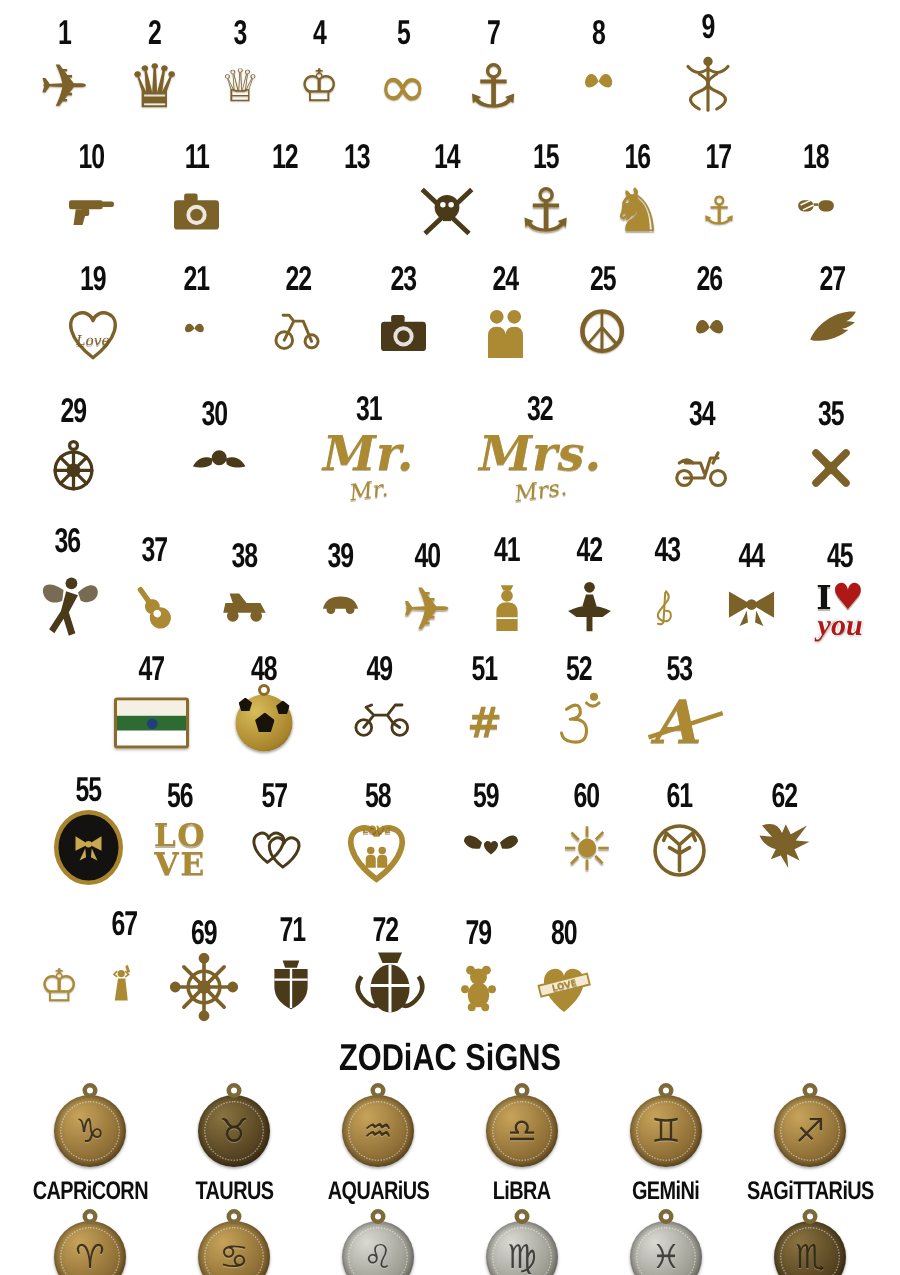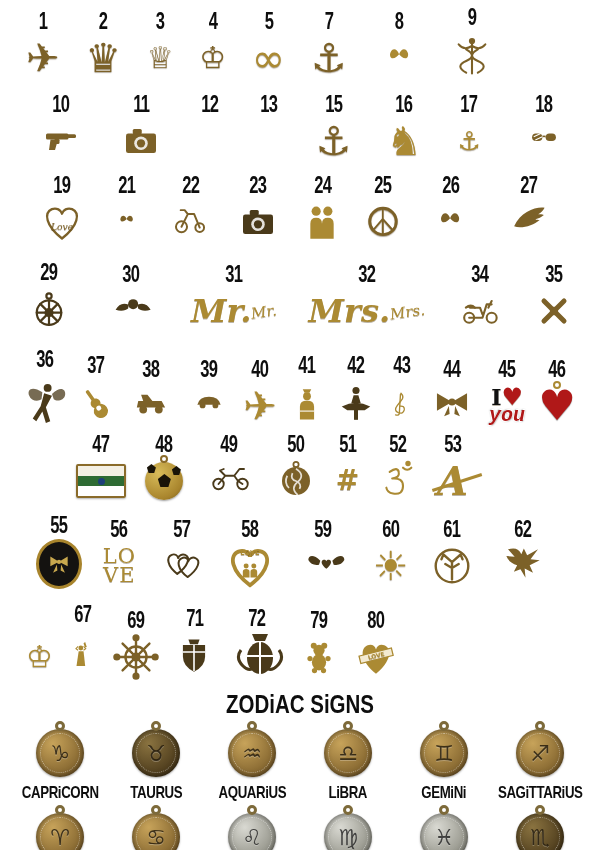--- a/index.html
+++ b/index.html
@@ -11,28 +11,28 @@
        transform:scaleX(.72);letter-spacing:-1px;margin-bottom:2px;
        font-family:"Liberation Sans",sans-serif;}
   .ic{display:flex;align-items:center;justify-content:center;min-height:46px;line-height:1;
       color:#7c6128;text-shadow:0 1px 0 rgba(60,40,5,.35);}
   .ic svg{display:block;}
   .ic[data-tone="gold"]{color:#ab8a33;}
   .ic[data-tone="dark"]{color:#4a3a1a;}
   .glyph{font-size:40px;font-family:"DejaVu Sans",sans-serif;text-shadow:0 1px 1px rgba(60,40,5,.4);}
   .glyph.sm{font-size:30px;}
   .glyph.xs{font-size:26px;}
-  .mrwrap{display:flex;flex-direction:row;align-items:center;}
+  .mrwrap{display:flex;flex-direction:column;align-items:center;}
   .mrmain{font-family:"DejaVu Serif",serif;font-style:italic;font-weight:bold;font-size:32px;}
   .mrsub{font-family:"DejaVu Serif",serif;font-style:italic;font-size:15px;margin-top:2px;
          transform:rotate(-8deg);}
   .ily{position:relative;font-weight:bold;line-height:.8;text-align:center;display:block;}
   .ily .i{color:#111;font-family:"DejaVu Serif",serif;font-size:22px;}
   .ily .h{color:#b01818;font-size:24px;font-family:"DejaVu Sans",sans-serif;}
-  .ily .y{display:block;color:#b01818;font-family:Liberation Mono, monospace;font-style:italic;
+  .ily .y{display:block;color:#b01818;font-family:Liberation Serif, serif;font-style:italic;
           font-size:20px;text-shadow:-1px 1px 0 #fff,1px -1px 0 #fff,0 0 2px #333;}
   .redheart{position:relative;color:#b01818;font-size:42px;font-family:"DejaVu Sans",sans-serif;
             text-shadow:0 1px 1px rgba(0,0,0,.4);}
   .redheart .bail{position:absolute;top:-4px;left:50%;margin-left:-4px;width:8px;height:8px;
             border:2px solid #ab8a33;border-radius:50%;box-sizing:border-box;}
   .flag{position:relative;width:46px;height:30px;border:2px solid #8a6b2a;border-radius:2px;
         overflow:hidden;box-shadow:0 1px 2px rgba(0,0,0,.3);}
   .flag .s1{height:34%;background:#e07a2c;}
   .flag .s2{height:33%;background:#f4f0e4;position:relative;}
   .flag .s3{height:33%;background:#2e6b33;}
@@ -45,21 +45,21 @@
         clip-path:polygon(50% 0,100% 38%,81% 100%,19% 100%,0 38%);}
   .ball .p2{position:absolute;left:2px;top:2px;width:9px;height:9px;background:#181308;
         clip-path:polygon(50% 0,100% 38%,81% 100%,19% 100%,0 38%);}
   .ball .p3{position:absolute;right:2px;top:4px;width:9px;height:9px;background:#181308;
         clip-path:polygon(50% 0,100% 38%,81% 100%,19% 100%,0 38%);}
   .ball .bail{position:absolute;top:-7px;left:50%;margin-left:-4px;width:8px;height:8px;
         border:2px solid #8a6b2a;border-radius:50%;box-sizing:border-box;background:#fff;}
   .medal{position:relative;width:40px;height:44px;border-radius:50%;background:#141210;
         border:3px solid #a8842c;display:flex;align-items:center;justify-content:center;}
   .medal svg{color:#c9a84e;}
-  .loveblk{font-family:"DejaVu Serif",serif;font-weight:normal;font-size:21px;line-height:.9;
+  .loveblk{font-family:"DejaVu Serif",serif;font-weight:bold;font-size:21px;line-height:.9;
         letter-spacing:1px;text-align:center;display:block;}
   .hashtag{font-weight:900;font-size:28px;font-family:"DejaVu Sans",sans-serif;}
   .monogramA{font-family:"DejaVu Serif",serif;font-style:italic;font-size:40px;font-weight:bold;
         position:relative;}
   .monogramA .pin{position:absolute;left:-6px;top:20px;width:52px;height:2.5px;background:currentColor;
         transform:rotate(-18deg);}
   
   .ztitle{display:block;text-align:center;font-weight:900;font-size:25px;color:#0e0e0e;
         transform:scaleX(.82);letter-spacing:0;margin:10px 0 2px 0;}
   .zrow{display:flex;justify-content:space-between;padding:0 14px;margin-top:10px;}
@@ -75,21 +75,21 @@
         text-shadow:0 1px 0 rgba(255,255,255,.25);}
   .coin[data-tone="bronze"]{background:radial-gradient(circle at 35% 30%, #c7a35a, #8a6b33 65%, #57401c);}
   .coin[data-tone="dark"]{background:radial-gradient(circle at 35% 30%, #8a7340, #52401f 65%, #2e2310);}
   .coin[data-tone="silver"]{background:radial-gradient(circle at 35% 30%, #d9d9d2, #9a9a90 65%, #62625a);}
   .coin[data-tone="silver"] .zg{color:rgba(30,30,30,.8);}
   .zlabel{display:inline-block;font-weight:900;font-size:17px;color:#0e0e0e;margin-top:6px;
         transform:scaleX(.78);letter-spacing:-0.5px;white-space:nowrap;}
   
   .r0{padding:6px 108px 0 26px;}
   .r1{padding:12px 28px 0 38px;align-items:center;}
-  .r2{padding:10px 42px 0 40px;}
+  .r2{padding:10px 16px 0 40px;}
   .r3{padding:16px 26px 0 28px;}
   .r4{padding:14px 24px 0 24px;align-items:flex-end;}
   .r5{padding:4px 132px 0 76px;}
   .r6{padding:10px 50px 0 36px;}
   .r7{padding:14px 202px 0 26px;}
 </style>
 </head>
 <body>
 
 <div class="canvas">
@@ -183,20 +183,34 @@
         </div>
         <div class="cell">
           <span class="num">12</span>
           <span class="ic"></span>
         </div>
         <div class="cell">
           <span class="num">13</span>
           <span class="ic" data-tone="gold"></span>
         </div>
         <div class="cell">
+          <span class="num">14</span>
+          <span class="ic" data-tone="dark">
+            <svg width="46" height="44" viewBox="0 0 48 48">
+              <g>
+                <path d="M6 8l34 32M42 8L8 40" stroke="currentColor" stroke-width="3.5"></path>
+                <circle cx="24" cy="21" r="9" fill="currentColor"></circle>
+                <circle cx="21" cy="19" r="2" fill="#fff"></circle>
+                <circle cx="27" cy="19" r="2" fill="#fff"></circle>
+                <rect x="21" y="27" width="6" height="4" fill="currentColor"></rect>
+              </g>
+            </svg>
+          </span>
+        </div>
+        <div class="cell">
           <span class="num">15</span>
           <span class="ic">
             <span class="glyph ">⚓</span>
           </span>
         </div>
         <div class="cell">
           <span class="num">16</span>
           <span class="ic" data-tone="gold">
             <span class="glyph ">♞</span>
           </span>
@@ -472,26 +486,20 @@
               </g>
             </svg>
           </span>
         </div>
         <div class="cell">
           <span class="num">45</span>
           <span class="ic">
             <span class="ily"><span><span class="i">I</span><span class="h">♥</span></span><span class="y">you</span></span>
           </span>
         </div>
-        <div class="cell">
-          <span class="num">46</span>
-          <span class="ic">
-            <span class="redheart"><span class="bail"></span>♥</span>
-          </span>
-        </div>
       </div>
       <div class="charm-row r5">
         <div class="cell">
           <span class="num">47</span>
           <span class="ic">
             <span class="flag"><span class="s1"></span><span class="s2" style="display:block"></span><span class="s3" style="display:block"></span><span class="chakra"></span></span>
           </span>
         </div>
         <div class="cell">
           <span class="num">48</span>
@@ -505,32 +513,20 @@
           </span>
         </div>
         <div class="cell">
           <span class="num">49</span>
           <span class="ic" data-tone="dark">
             <svg width="54" height="36" viewBox="0 0 48 48">
               <g fill="none" stroke="currentColor" stroke-width="2.5" stroke-linecap="round" stroke-linejoin="round">
                 <circle cx="10" cy="28" r="7"></circle>
                 <circle cx="42" cy="28" r="7"></circle>
                 <path d="M10 28l9-11h12l5 7 6 4M19 17l-7-7 5-2M31 17l7-9h6"></path>
-              </g>
-            </svg>
-          </span>
-        </div>
-        <div class="cell">
-          <span class="num">50</span>
-          <span class="ic">
-            <svg width="42" height="44" viewBox="0 0 48 48">
-              <g>
-                <circle cx="24" cy="24" r="16" fill="currentColor"></circle>
-                <path d="M24 10q11 7 2 15-9 7 0 15M24 24q-7-2-4-9M24 24q7 3 4 9M14 18q-4 8 2 14" fill="none" stroke="#fff" stroke-width="2" opacity=".8"></path>
-                <circle cx="24" cy="5" r="3" fill="none" stroke="currentColor" stroke-width="2"></circle>
               </g>
             </svg>
           </span>
         </div>
         <div class="cell">
           <span class="num">51</span>
           <span class="ic" data-tone="gold">
             <span class="hashtag">#</span>
           </span>
         </div>

